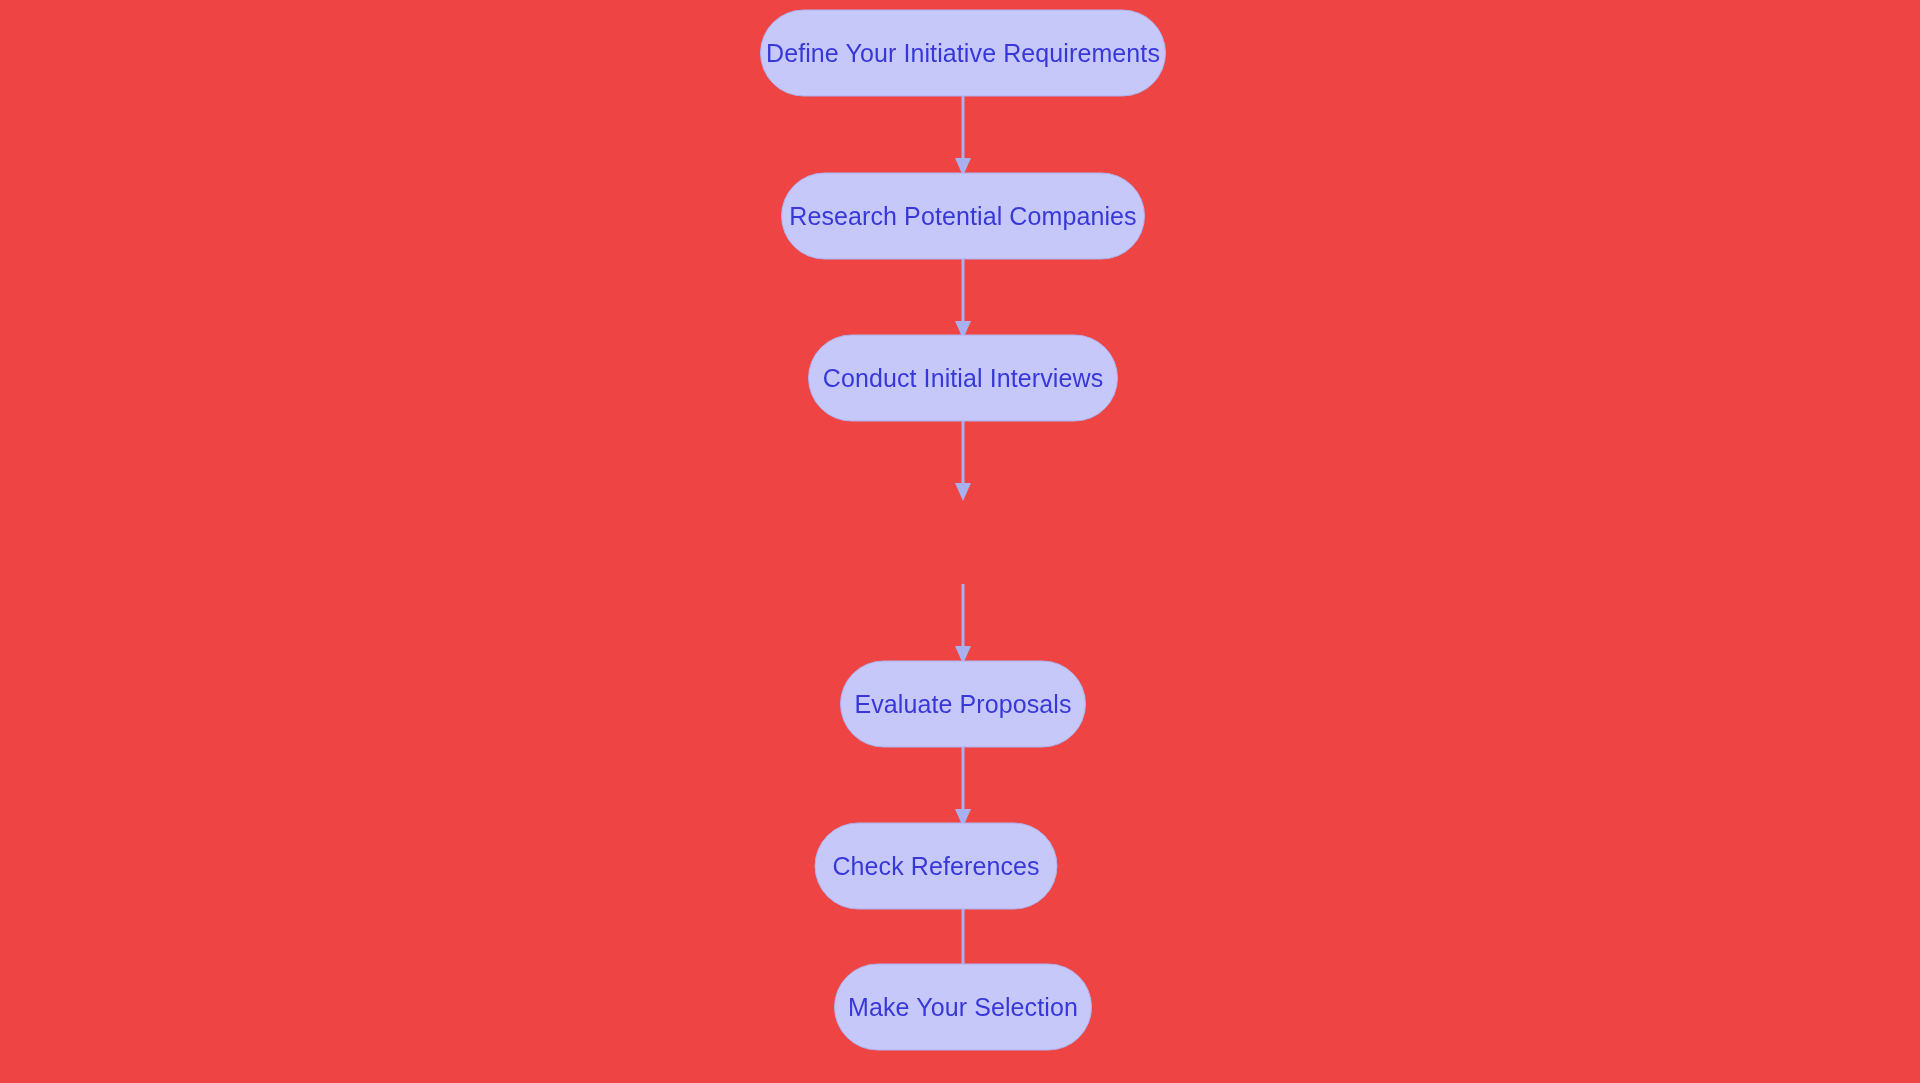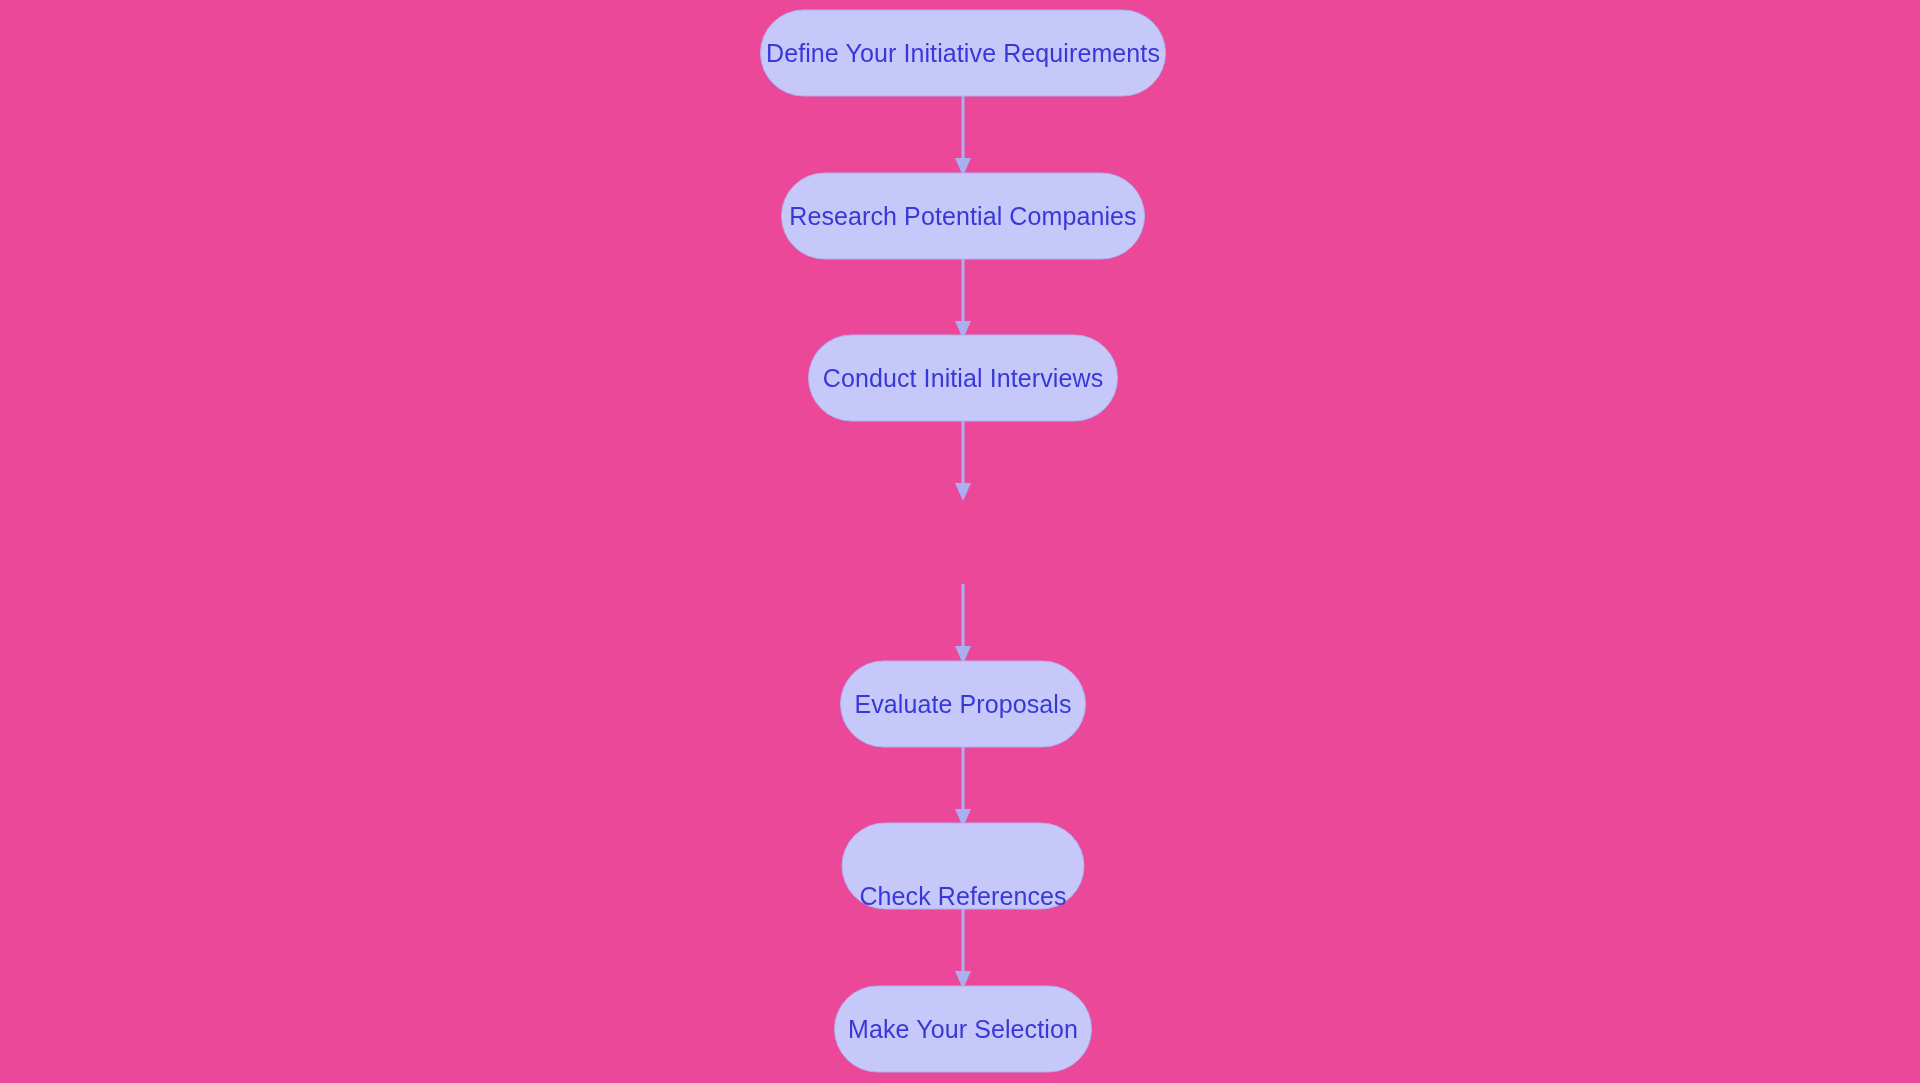--- a/index.html
+++ b/index.html
@@ -10,21 +10,21 @@
   body {
     width: 1920px;
     height: 1083px;
     font-family: "Liberation Sans", sans-serif;
     overflow: hidden;
   }
   .canvas {
     position: relative;
     width: 1920px;
     height: 1083px;
-    background: #ec4899;
+    background: #ef4444;
   }
   .flow-column {
     position: absolute;
     left: 0;
     top: 0;
     width: 1920px;
     height: 1083px;
   }
   .node {
     position: absolute;
@@ -104,20 +104,20 @@
       </div>
       <div class="node" style="left: 963px; top: 216px; width: 364px;">
         <span class="node-label">Research Potential Companies</span>
       </div>
       <div class="node" style="left: 963px; top: 378px; width: 310px; justify-content: center;">
         <span class="node-label">Conduct Initial Interviews</span>
       </div>
       <div class="node" style="left: 963px; top: 704px; width: 246px; text-align: right;">
         <span class="node-label">Evaluate Proposals</span>
       </div>
-      <div class="node" style="left: 963px; top: 866px; width: 243px; align-items: flex-end;">
+      <div class="node" style="left: 936px; top: 866px; width: 243px;">
         <span class="node-label">Check References</span>
       </div>
-      <div class="node" style="left: 963px; top: 1029px; width: 258px;">
+      <div class="node" style="left: 963px; top: 1007px; width: 258px;">
         <span class="node-label">Make Your Selection</span>
       </div>
     </div>
 </div>
 
 </body></html>

